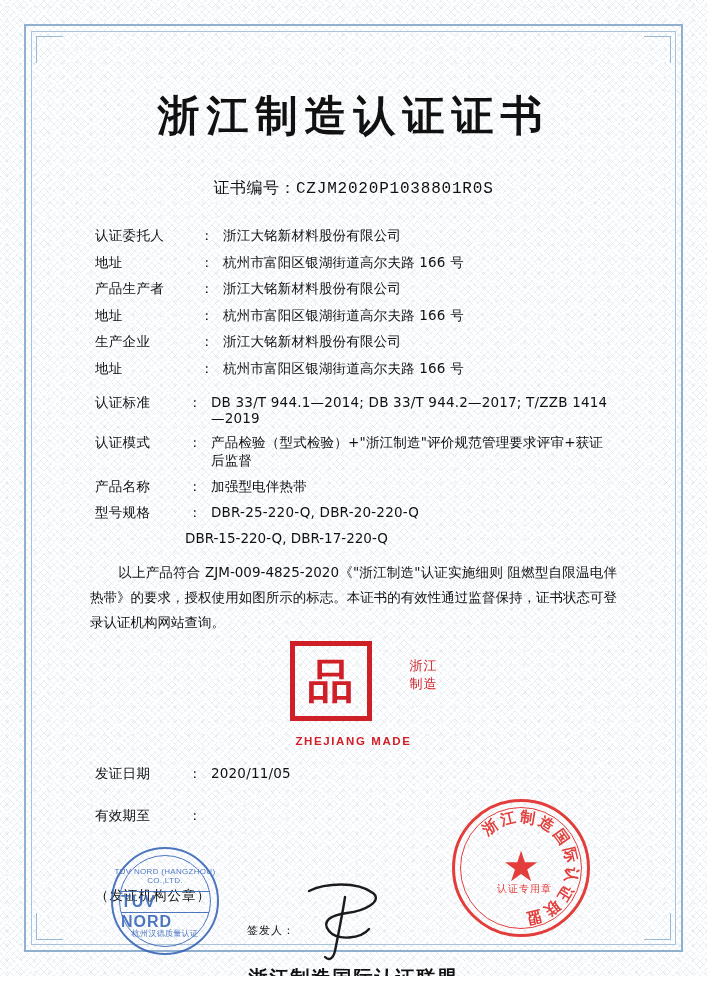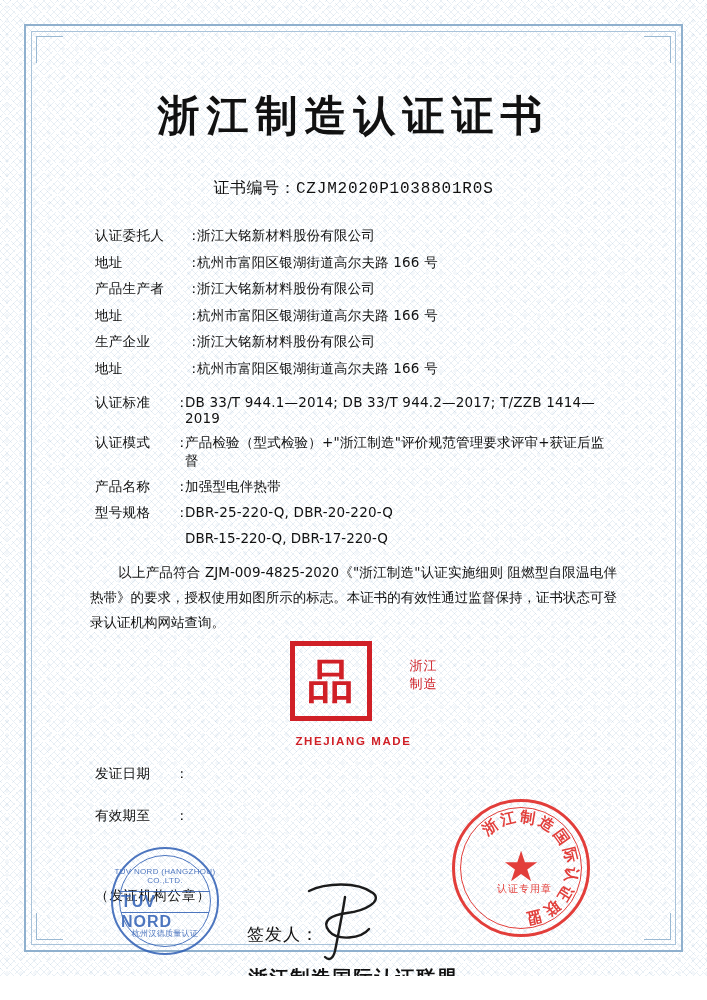--- a/index.html
+++ b/index.html
@@ -80,20 +80,21 @@
   .fields {
     margin: 28px 55px 0 55px;
     font-size: 13.5px;
     color: #111;
     font-family: "DejaVu Sans", sans-serif;
   }
   .frow {
     display: flex;
     align-items: baseline;
     margin-bottom: 8.5px;
+    gap: 13px;
   }
   .flabel {
     width: 92px;
     flex: 0 0 92px;
     letter-spacing: 0.3px;
   }
   .fcolon { width: 10px; flex: 0 0 10px; }
   .fvalue { flex: 1; letter-spacing: 0.2px; }
 
   .fields2 {
@@ -196,21 +197,21 @@
     top: 38px;
     font-size: 13.5px;
     color: #111;
     font-family: "DejaVu Sans", sans-serif;
     letter-spacing: 1px;
   }
   .signer-line {
     position: absolute;
     left: 152px;
     top: 74px;
-    font-size: 17px;
+    font-size: 11px;
     color: #111;
     font-family: "DejaVu Sans", sans-serif;
     letter-spacing: 1px;
   }
   
   .stamp-blue {
     position: absolute;
     left: 16px;
     top: -2px;
     width: 104px;
@@ -412,20 +413,21 @@
           </div>
         </div>
         <div class="logo-en">ZHEJIANG MADE</div>
       </div>
     </div>
 
     <div class="dates">
       <div class="frow">
         <div class="flabel">发证日期</div>
         <div class="fcolon">：</div>
+        <div class="fvalue">2020/11/05</div>
       </div>
       <div class="frow">
         <div class="flabel">有效期至</div>
         <div class="fcolon">：</div>
       </div>
     </div>
 
     <div class="sign-area">
       <div class="issuer-line">（发证机构公章）</div>
       <div class="signer-line">签发人：</div>

